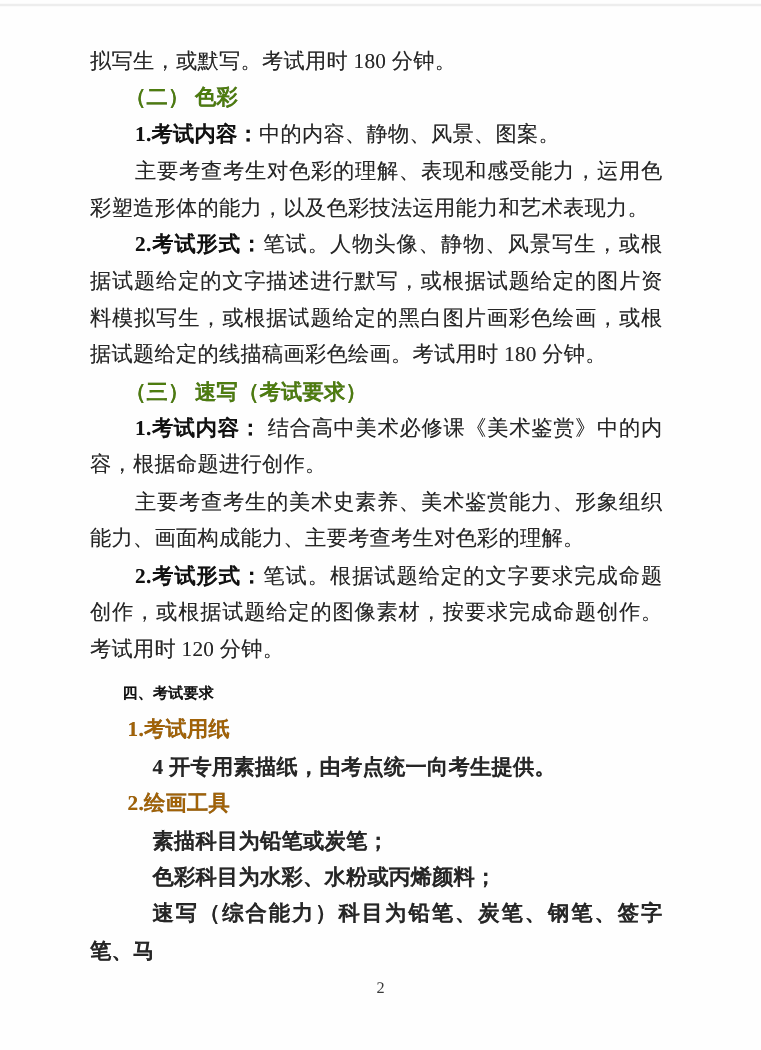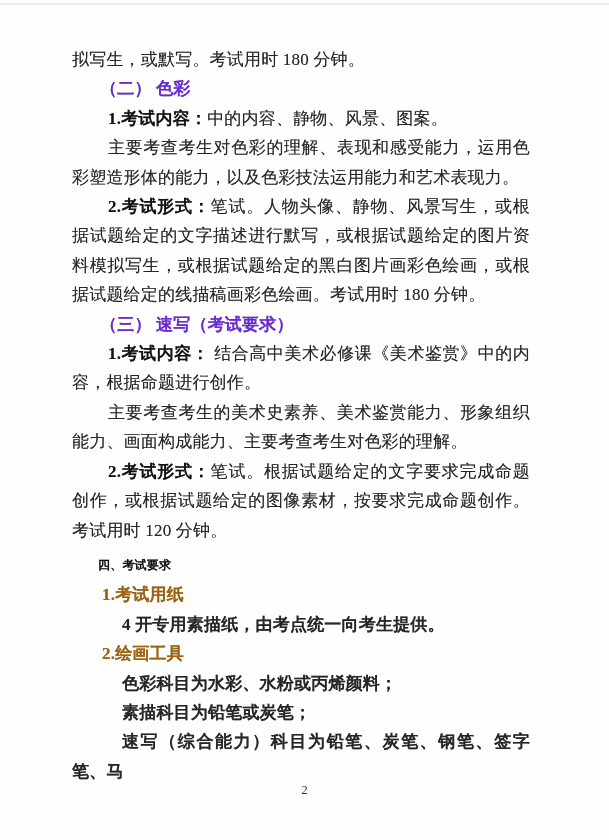--- a/index.html
+++ b/index.html
@@ -19,35 +19,35 @@
   .scan-edge-top {
     position: absolute;
     top: 3px;
     left: 0;
     width: 100%;
     height: 2px;
     background: #ededed;
   }
   .content {
     position: absolute;
-    top: 45px;
+    top: 34px;
     left: 72px;
     width: 458px;
   }
   .content p {
     margin: 0;
     font-size: 17px;
     line-height: 29.4px;
     text-align: justify;
     letter-spacing: 0.2px;
     text-shadow: 0 0 0.5px rgba(40,40,40,0.45);
   }
   p.cont   { text-indent: 0; }
   p.body   { text-indent: 36px; }
-  p.h2     { text-indent: 28px; font-weight: 700; color: #6d28d9; }
+  p.h2     { text-indent: 28px; font-weight: 700; color: #4d7c0f; }
   p.h1     { text-indent: 26px; font-weight: 700; color: #111; font-size: 12px; margin-top: 6px; }
   p.h3     { text-indent: 30px; font-weight: 700; color: #a16207; }
   p.item   { text-indent: 50px; font-weight: bold; }
   p .lbl   { font-weight: 700; color: #111; }
   .page-number {
     position: absolute;
     bottom: 42px;
     left: 0;
     width: 100%;
     text-align: center;
@@ -83,22 +83,22 @@
     <p class="body"><span class="lbl">2.考试形式：</span><span>笔试。根据试题给定的文字要求完成命题创作，或根据试题给定的图像素材，按要求完成命题创作。考试用时 120 分钟。</span></p>
 
     <p class="h1">四、考试要求</p>
 
     <p class="h3">1.考试用纸</p>
 
     <p class="item">4 开专用素描纸，由考点统一向考生提供。</p>
 
     <p class="h3">2.绘画工具</p>
 
+    <p class="item">素描科目为铅笔或炭笔；</p>
+
     <p class="item">色彩科目为水彩、水粉或丙烯颜料；</p>
-
-    <p class="item">素描科目为铅笔或炭笔；</p>
 
     <p class="item">速写（综合能力）科目为铅笔、炭笔、钢笔、签字笔、马</p>
 
   </div>
 
   <div class="page-number">2</div>
 </div>
 
 </body></html>

